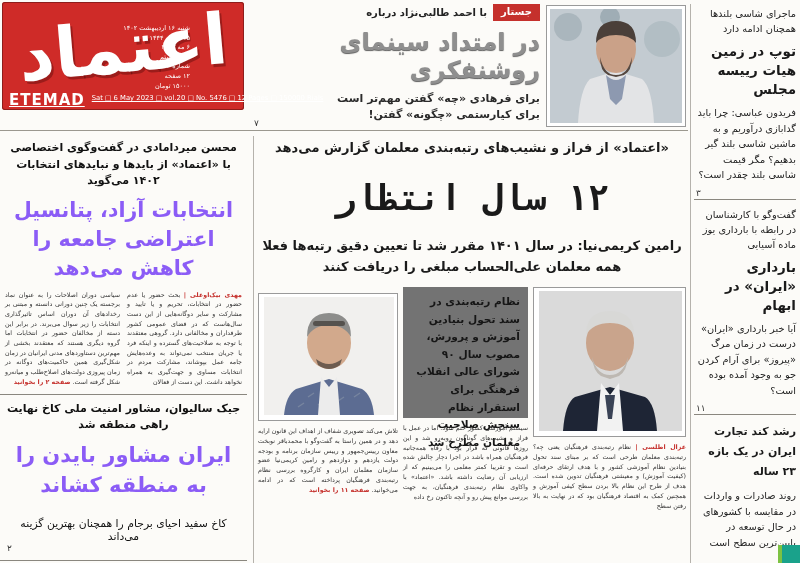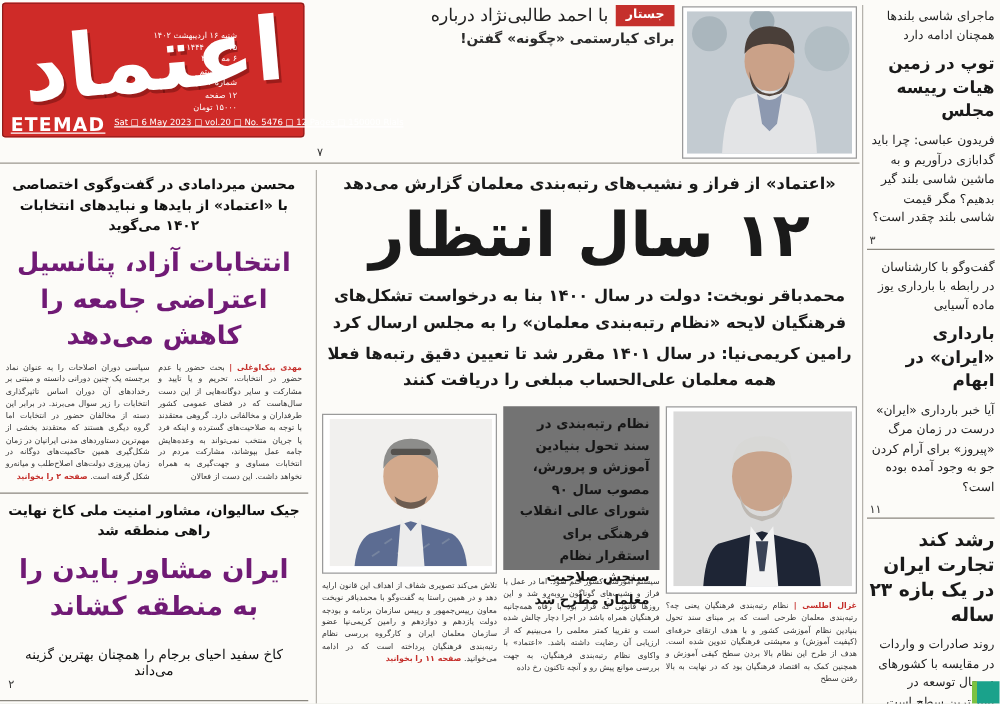--- a/index.html
+++ b/index.html
@@ -37,21 +37,21 @@
   #m-eng .etd { font-size:15px; font-weight:bold; letter-spacing:1px; line-height:14px; }
   #m-eng .inf { font-size:6.8px; line-height:10px; white-space:nowrap; }
 
   
   #cinema { left:252px; top:4px; width:288px; height:124px; }
   #cinema .row1 { display:flex; gap:6px; align-items:center; justify-content:flex-start; }
   #cinema .tag {
     background:#c5302c; color:#fff; font-size:10px; font-weight:bold;
     padding:2px 8px 3px; line-height:12px;
   }
-  #cinema .k1 { font-size:14px; font-weight:normal; color:#222; }
+  #cinema .k1 { font-size:10px; font-weight:bold; color:#222; }
   #cinema .k2 { font-size:10.5px; font-weight:bold; color:#222; margin-top:5px; }
   #cinema .hl {
     margin-top:7px; font-size:24px; font-weight:bold; color:#8f8f8f;
     text-shadow:0 1px 1px #5f5f5f; letter-spacing:-1px;
   }
   #cinema .s1 { margin-top:8px; font-size:11px; font-weight:bold; color:#2b2b2b; padding-left:30px; }
   #cinema .s2 { margin-top:3px; font-size:11px; font-weight:bold; color:#2b2b2b; padding-left:30px; }
   #cinema .pg { position:absolute; bottom:0; left:2px; font-size:9px; color:#333; }
 
   
@@ -70,21 +70,21 @@
   #rightcol .bd { font-size:9.8px; line-height:15.5px; color:#222; margin-top:6px; }
   #rightcol .pagerow {
     border-bottom:1px solid #8a877f; text-align:left; font-size:9px; color:#333;
     padding:1px 2px 1px; margin:4px 0 7px;
   }
   #rightcol .pagerow:last-child { border-bottom:none; }
 
   
   #leftcol { left:0; top:136px; width:247px; padding:4px 5px 0 5px; }
   #leftcol .k { font-size:11px; line-height:16.5px; font-weight:bold; text-align:center; color:#111; }
-  .lhl { font-weight:bold; text-align:center; color:#701a75; }
+  .lhl { font-weight:bold; text-align:center; color:#8b5cf6; }
   #l1-h { font-size:20.5px; line-height:29px; margin:6px 0 7px; }
   #l2-h { font-size:21px; line-height:30px; margin:6px 0 17px; }
   .twocol { display:flex; gap:7px; margin-top:3px; }
   .twocol > div { width:50%; font-size:6.3px; line-height:9.7px; color:#333; }
   #leftcol .sep { height:1px; background:#8a877f; margin:7px -5px 6px; }
   #l2-sub { font-size:10.8px; font-weight:normal; text-align:center; margin-top:16px; color:#111; }
   #l2-pg { text-align:left; font-size:9px; padding:0 2px; color:#333; }
 
   
   #watermark {
@@ -92,21 +92,21 @@
     background:rgba(75,75,75,0.78); display:flex; align-items:center; gap:5px;
     padding:2px 4px; z-index:5;
   }
   #wm-logo { width:25px; height:25px; border:2px solid #e9e9e9; border-radius:50%;
     display:flex; align-items:center; justify-content:center; flex:0 0 auto; }
   #wm-txt { direction:ltr; color:#f1f1f1; font-size:8px; font-weight:bold; line-height:10px; }
 
   
   #center { left:258px; top:134px; width:428px; }
   #lead-kicker { font-size:13px; font-weight:bold; text-align:center; margin-top:6px; }
-  #lead-hl { font-size:49px; font-weight:bold; text-align:center; line-height:60px; margin-top:4px; letter-spacing:-1px; }
+  #lead-hl { font-size:35px; font-weight:bold; text-align:center; line-height:60px; margin-top:16px; letter-spacing:-1px;font-family:Liberation Mono, monospace; }
   .deck { font-size:13px; line-height:20.5px; font-weight:bold; text-align:center; }
   #deck1 { margin-top:9px; }
   #deck2 { margin-top:5px; }
   #centergrid { display:flex; gap:5px; margin-top:10px; }
   .ccol { display:flex; flex-direction:column; }
   #ccol-nobakht { width:153px; }
   #ccol-gray { width:125px; }
   #ccol-karimi { width:140px; }
   #graybox {
     background:#737373; color:#161616; font-size:10.6px; line-height:17.6px;
@@ -134,20 +134,22 @@
       <span class="etd">ETEMAD</span>
       <span class="inf">Sat □ 6 May 2023 □ vol.20 □ No. 5476 □ 12 Pages □ 150000 Rials</span>
     </div>
   </div>
 
   <div id="cinema" class="abs">
     <div class="row1">
       <span class="tag">جستار</span>
       <span class="k1">با احمد طالبی‌نژاد درباره</span>
     </div>
+    <div class="hl rt">در امتداد سینمای روشنفکری</div>
+    <div class="s1 rt">برای فرهادی «چه» گفتن مهم‌تر است</div>
     <div class="s2 rt">برای کیارستمی «چگونه» گفتن!</div>
     <div class="pg">۷</div>
   </div>
 
   <div id="ph-farhadi" class="abs photoframe">
     <svg width="132" height="114" viewBox="0 0 132 114">
       <rect width="132" height="114" fill="#c3cbd1"></rect>
       <circle cx="18" cy="18" r="14" fill="#aab6bd"></circle>
       <circle cx="112" cy="30" r="18" fill="#b2bec4"></circle>
       <circle cx="60" cy="8" r="10" fill="#9fadb5"></circle>
@@ -167,21 +169,21 @@
     <div class="k rt">ماجرای شاسی بلندها همچنان ادامه دارد</div>
     <div class="h1 rt">توپ در زمین هیات رییسه مجلس</div>
     <div class="bd rt">فریدون عباسی: چرا باید گدابازی درآوریم و به ماشین شاسی بلند گیر بدهیم؟ مگر قیمت شاسی بلند چقدر است؟</div>
     <div class="pagerow">۳</div>
 
     <div class="k rt">گفت‌وگو با کارشناسان در رابطه با بارداری یوز ماده آسیایی</div>
     <div class="h1 rt">بارداری «ایران» در ابهام</div>
     <div class="bd rt">آیا خبر بارداری «ایران» درست در زمان مرگ «پیروز» برای آرام کردن جو به وجود آمده بوده است؟</div>
     <div class="pagerow">۱۱</div>
 
-    <div class="h1 rt" style="font-size:15px; line-height:20px; margin-top:2px;">رشد کند تجارت ایران در یک بازه ۲۳ ساله</div>
+    <div class="h1 rt" style="font-size:11px; line-height:20px; margin-top:2px;">رشد کند تجارت ایران در یک بازه ۲۳ ساله</div>
     <div class="bd rt">روند صادرات و واردات در مقایسه با کشورهای در حال توسعه در پایین‌ترین سطح است</div>
 
   </div>
 
   <div class="abs" style="left:778px; top:545px; width:4px; height:18px; background:#7dc242;"></div>
   <div class="abs" style="left:782px; top:545px; width:18px; height:18px; background:#1aa28b;"></div>
 
   <div id="leftcol" class="abs">
     <div class="k">محسن میردامادی در گفت‌وگوی اختصاصی با «اعتماد» از بایدها و نبایدهای انتخابات ۱۴۰۲ می‌گوید</div>
     <div class="lhl" id="l1-h">انتخابات آزاد، پتانسیل اعتراضی جامعه را کاهش می‌دهد</div>
@@ -198,21 +200,20 @@
     <div class="sep"></div>
 
     <div class="k">العربی الجدید به نقل از منابع عراقی فاش کرد</div>
 
   </div>
 
 
   <div id="center" class="abs">
     <div id="lead-kicker">«اعتماد» از فراز و نشیب‌های رتبه‌بندی معلمان گزارش می‌دهد</div>
     <div id="lead-hl">۱۲ سال انتظار</div>
-    <div class="deck" id="deck1">محمدباقر نوبخت: دولت در سال ۱۴۰۰ بنا به درخواست تشکل‌های فرهنگیان لایحه «نظام رتبه‌بندی معلمان» را به مجلس ارسال کرد</div>
     <div class="deck" id="deck2">رامین کریمی‌نیا: در سال ۱۴۰۱ مقرر شد تا تعیین دقیق رتبه‌ها فعلا همه معلمان علی‌الحساب مبلغی را دریافت کنند</div>
 
     <div id="centergrid">
 
       <div class="ccol" id="ccol-nobakht">
         <div class="photoframe" style="height:150px;">
           <svg width="143" height="140" viewBox="0 0 143 140">
             <rect width="143" height="140" fill="#dadada"></rect>
             <path d="M71 96 L36 106 Q26 112 24 140 L118 140 Q116 112 106 106 Z" fill="#1e2535"></path>
             <path d="M62 92 L71 104 L80 92 L84 140 L58 140 Z" fill="#f2f2f2"></path>

